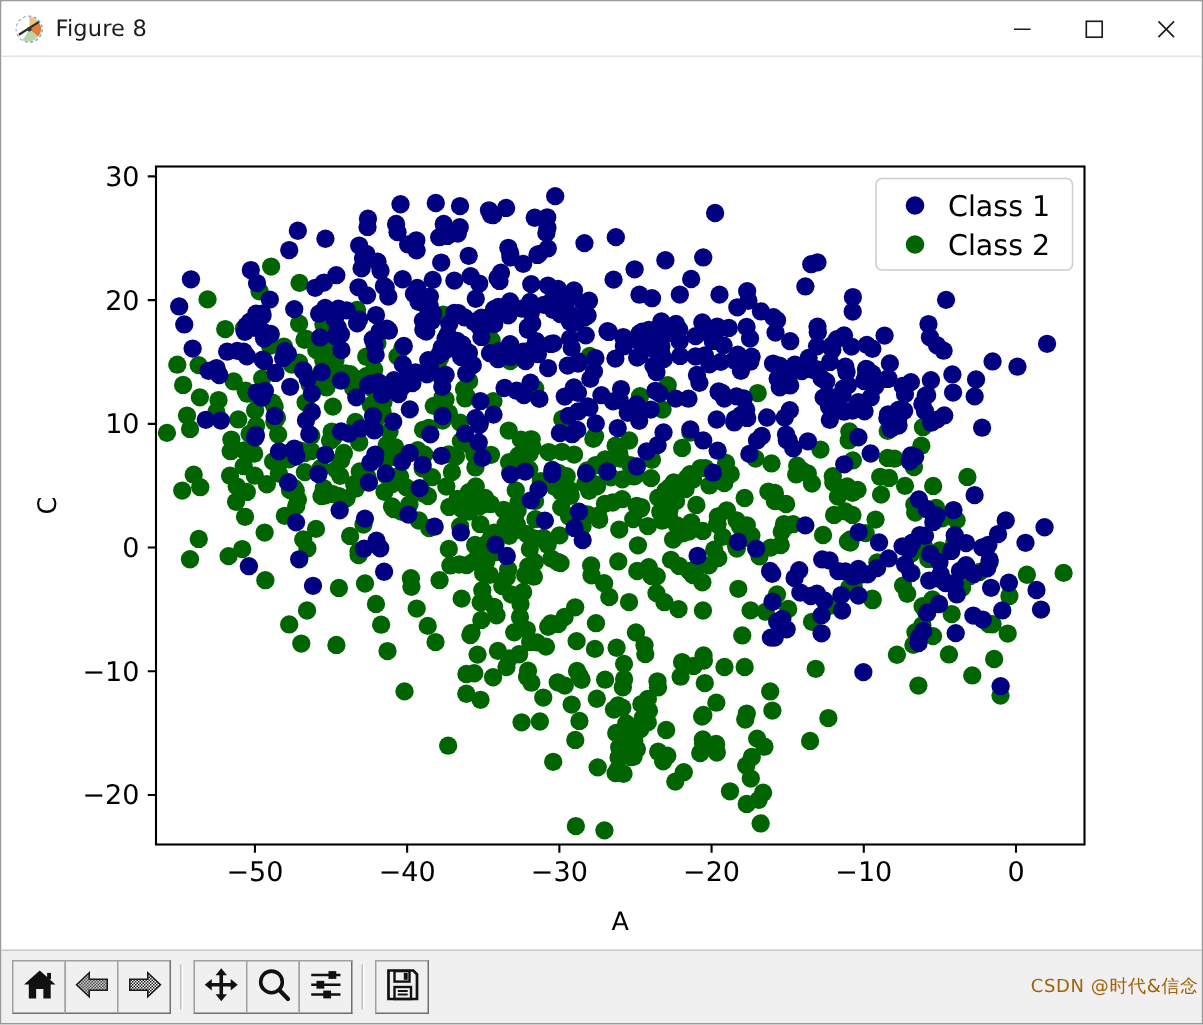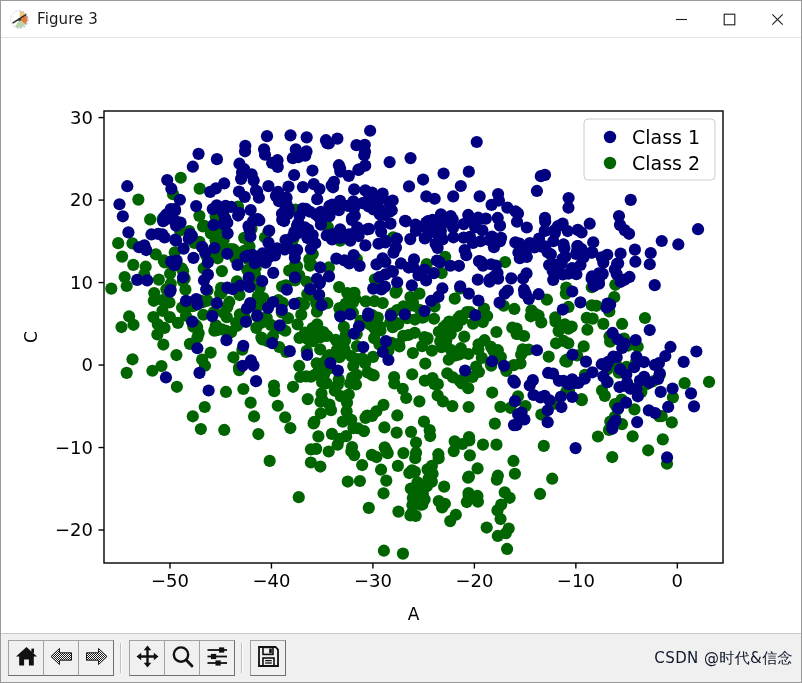--- a/index.html
+++ b/index.html
@@ -113,25 +113,25 @@
   .tsep {
     width: 2px;
     height: 30px;
     border-left: 1px solid #c0c0c0;
     border-right: 1px solid #ffffff;
     margin: 0 7px;
     box-sizing: border-box;
   }
   #watermark {
     position: absolute;
-    right: 8px;
+    right: 2px;
     top: 50%;
     transform: translateY(-50%);
-    color: #0f172a;
-    font-size: 15px;
+    color: #a16207;
+    font-size: 12px;
     font-family: "DejaVu Sans", "Liberation Sans", sans-serif;
     white-space: nowrap;
     letter-spacing: 0.4px;
   }
 </style>
 </head>
 <body>
 
 <div id="window">
 
@@ -141,21 +141,21 @@
         <svg width="19" height="19" viewBox="0 0 19 19">
           <circle cx="9.5" cy="9.5" r="8.6" fill="#ffffff" stroke="#8aa3c8" stroke-width="1" stroke-dasharray="2 1.6"></circle>
           <path d="M9.5 9.5 L9.5 1.2 A8.3 8.3 0 0 1 16.3 5.3 Z" fill="#f0c27a"></path>
           <path d="M9.5 9.5 L16.3 5.3 A8.3 8.3 0 0 1 15.4 14.5 Z" fill="#e07b39"></path>
           <path d="M9.5 9.5 L15.4 14.5 A8.3 8.3 0 0 1 5.0 16.6 Z" fill="#b9d4a8"></path>
           <path d="M9.5 9.5 L5.0 16.6 A8.3 8.3 0 0 1 9.5 1.2 Z" fill="#ffffff"></path>
           <path d="M2.6 13.2 L16.0 4.6" stroke="#2b2b2b" stroke-width="1.5" fill="none"></path>
           <circle cx="9.5" cy="9.5" r="1.5" fill="#333333"></circle>
         </svg>
       </span>
-      <span id="title-text">Figure 3</span>
+      <span id="title-text">Figure 8</span>
     </div>
     <div id="window-controls">
       <div class="wctl" id="btn-min">
         <svg width="13" height="13" viewBox="0 0 13 13">
             <line x1="1" y1="6.5" x2="12" y2="6.5" stroke="#1b1b1b" stroke-width="1.1"></line>
           </svg>
       </div>
       <div class="wctl" id="btn-max">
         <svg width="13" height="13" viewBox="0 0 13 13">
             <rect x="1.2" y="1.2" width="10.6" height="10.6" fill="none" stroke="#1b1b1b" stroke-width="1.1"></rect>

